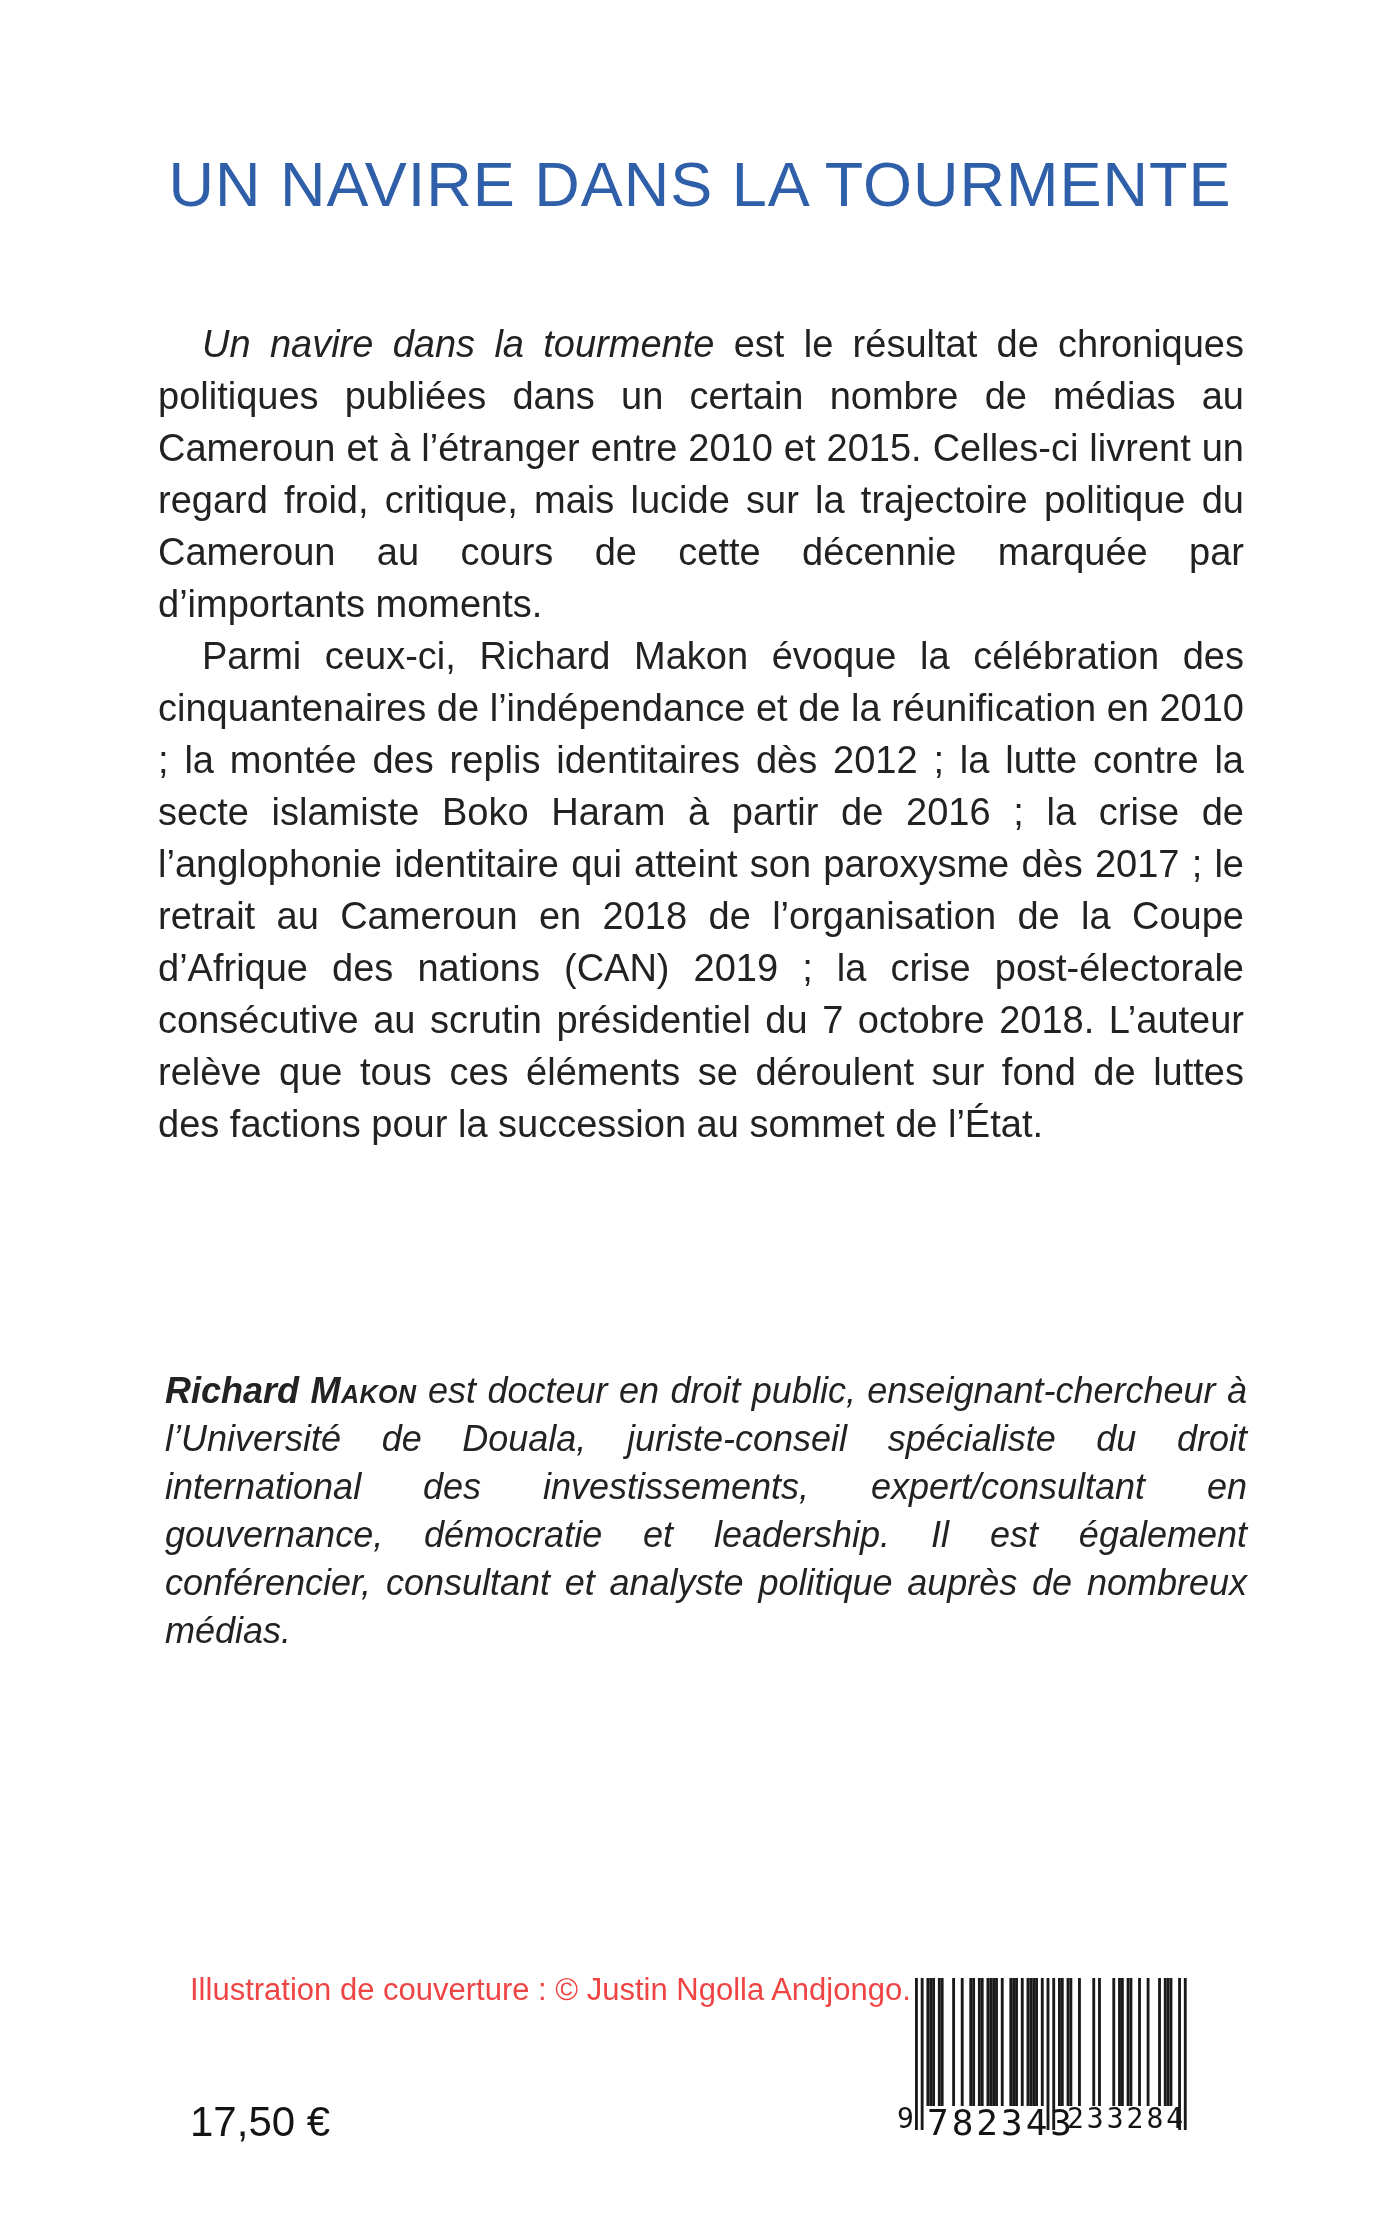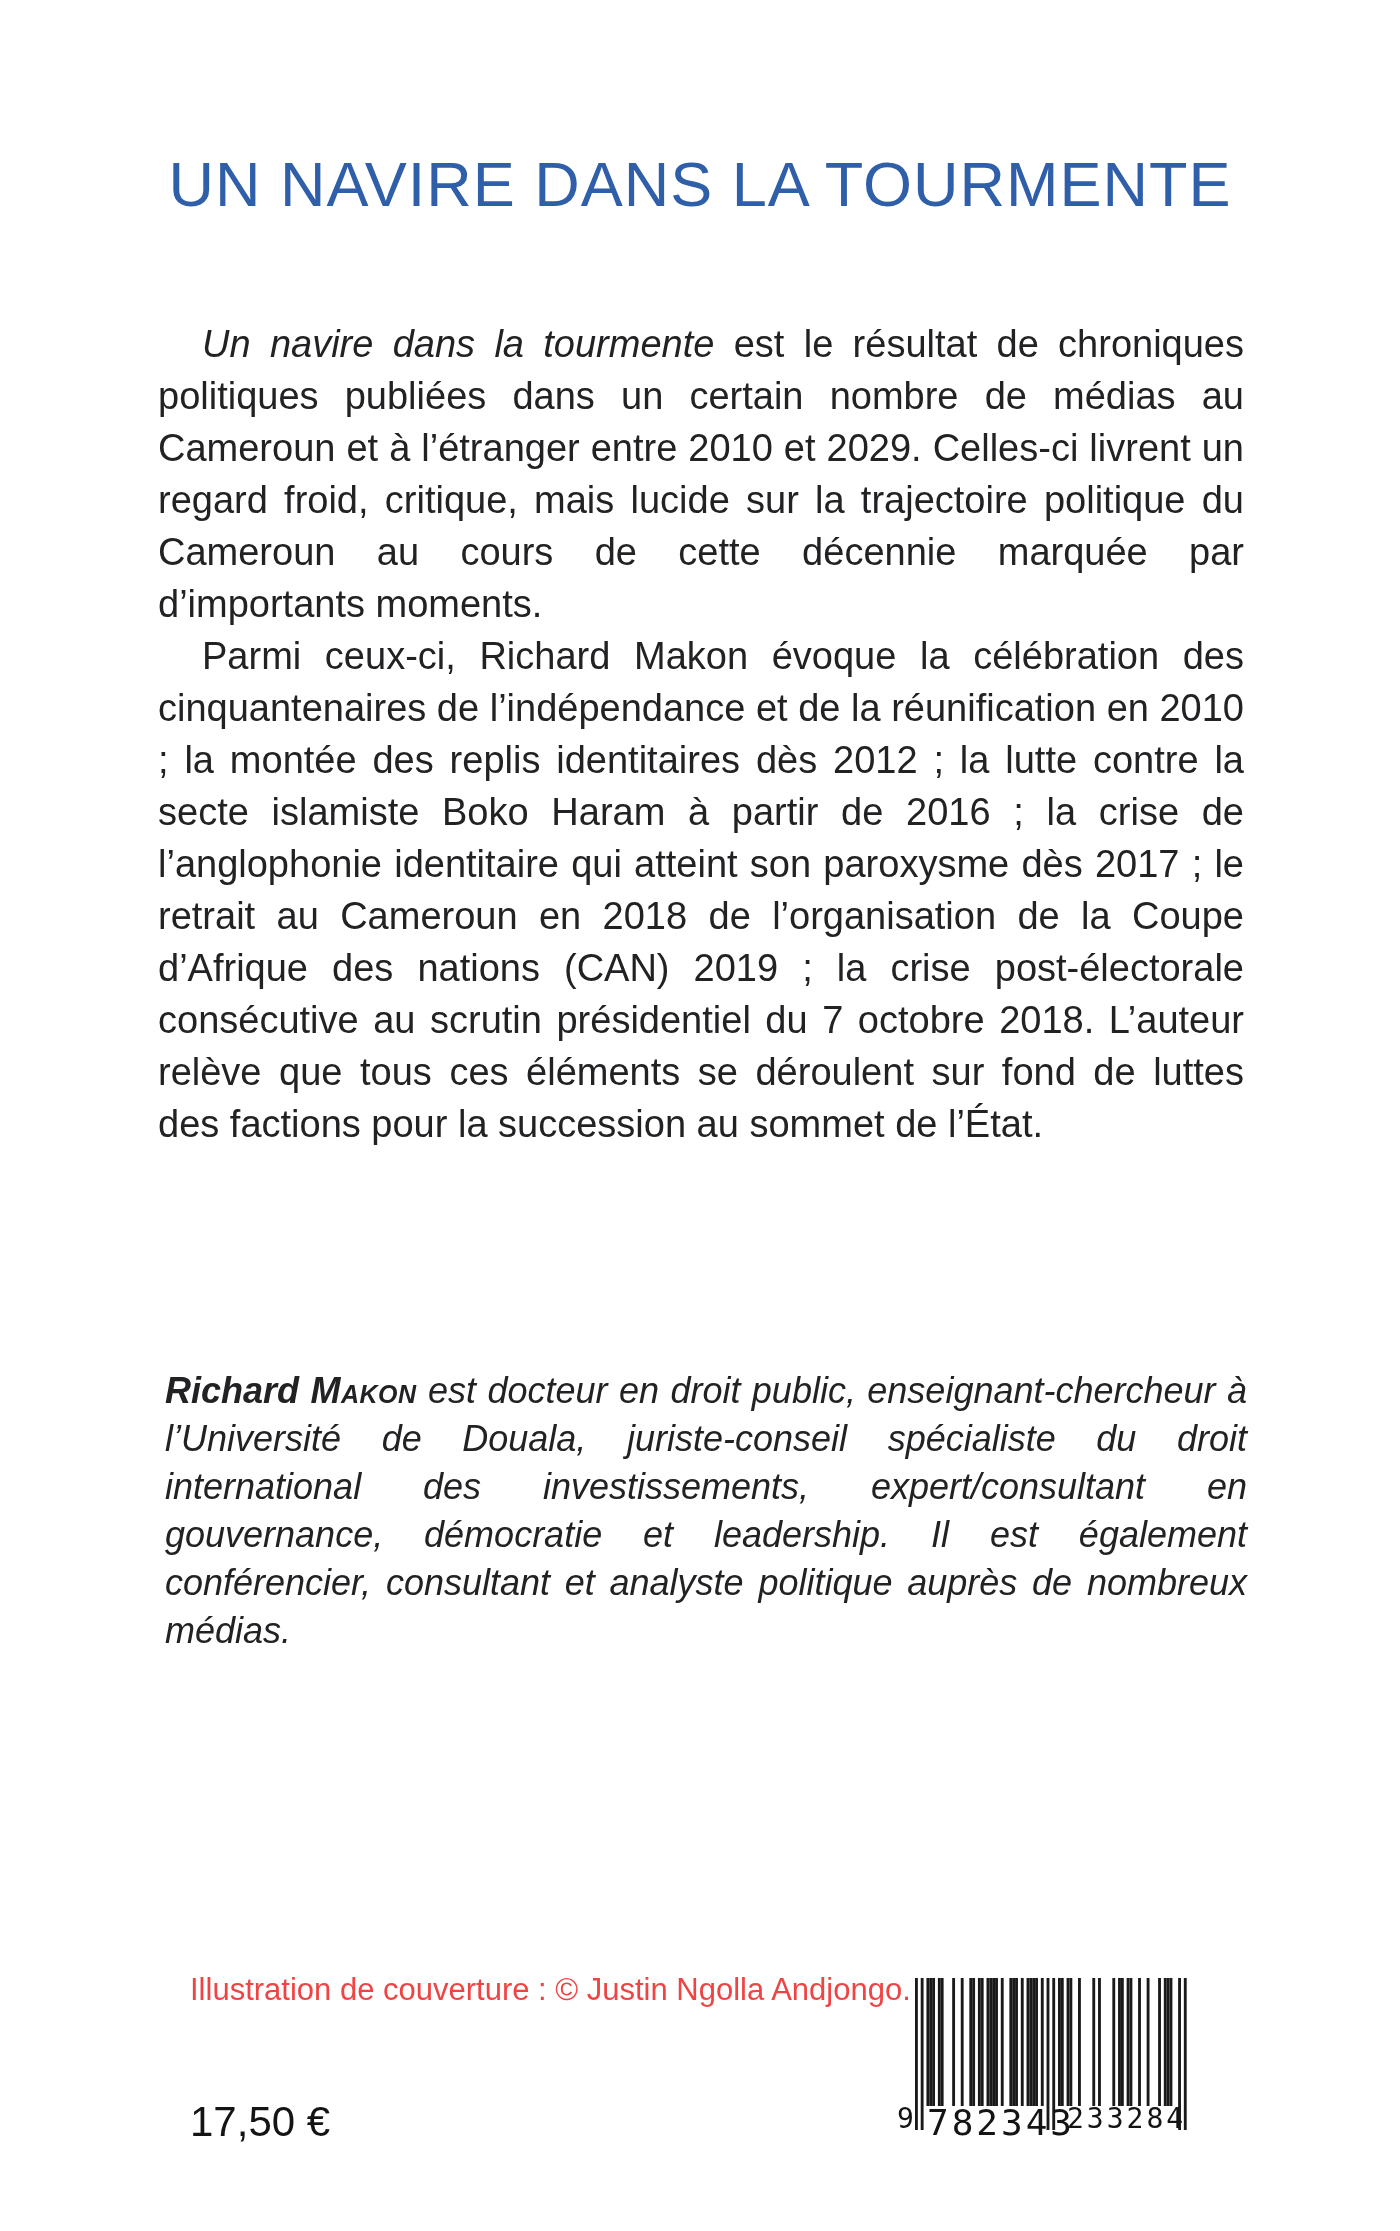--- a/index.html
+++ b/index.html
@@ -103,21 +103,21 @@
   }
 </style>
 </head>
 <body>
 
 <div class="page">
 
   <div class="book-title">UN NAVIRE DANS LA TOURMENTE</div>
 
   <div class="synopsis">
-    <p><span class="lead-italic">Un navire dans la tourmente</span><span> est le résultat de chroniques politiques publiées dans un certain nombre de médias au Cameroun et à l’étranger entre 2010 et 2029. Celles-ci livrent un regard froid, critique, mais lucide sur la trajectoire politique du Cameroun au cours de cette décennie marquée par d’importants moments.</span></p>
+    <p><span class="lead-italic">Un navire dans la tourmente</span><span> est le résultat de chroniques politiques publiées dans un certain nombre de médias au Cameroun et à l’étranger entre 2010 et 2015. Celles-ci livrent un regard froid, critique, mais lucide sur la trajectoire politique du Cameroun au cours de cette décennie marquée par d’importants moments.</span></p>
     <p>Parmi ceux-ci, Richard Makon évoque la célébration des cinquantenaires de l’indépendance et de la réunification en 2010 ; la montée des replis identitaires dès 2012 ; la lutte contre la secte islamiste Boko Haram à partir de 2016 ; la crise de l’anglophonie identitaire qui atteint son paroxysme dès 2017 ; le retrait au Cameroun en 2018 de l’organisation de la Coupe d’Afrique des nations (CAN) 2019 ; la crise post-électorale consécutive au scrutin présidentiel du 7 octobre 2018. L’auteur relève que tous ces éléments se déroulent sur fond de luttes des factions pour la succession au sommet de l’État.</p>
   </div>
 
   <div class="author-bio">
     <p><span class="author-first">Richard </span><span class="author-last">Makon</span><span> est docteur en droit public, enseignant-chercheur à l’Université de Douala, juriste-conseil spécialiste du droit international des investissements, expert/consultant en gouvernance, démocratie et leadership. Il est également conférencier, consultant et analyste politique auprès de nombreux médias.</span></p>
   </div>
 
   <div class="illustration-credit">Illustration de couverture : © Justin Ngolla Andjongo.</div>
 
 

